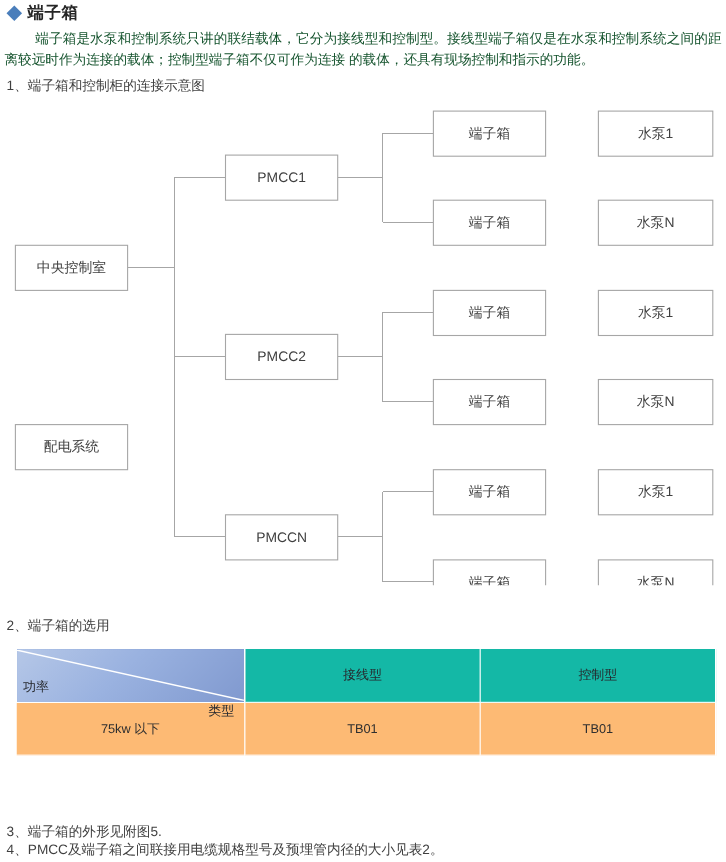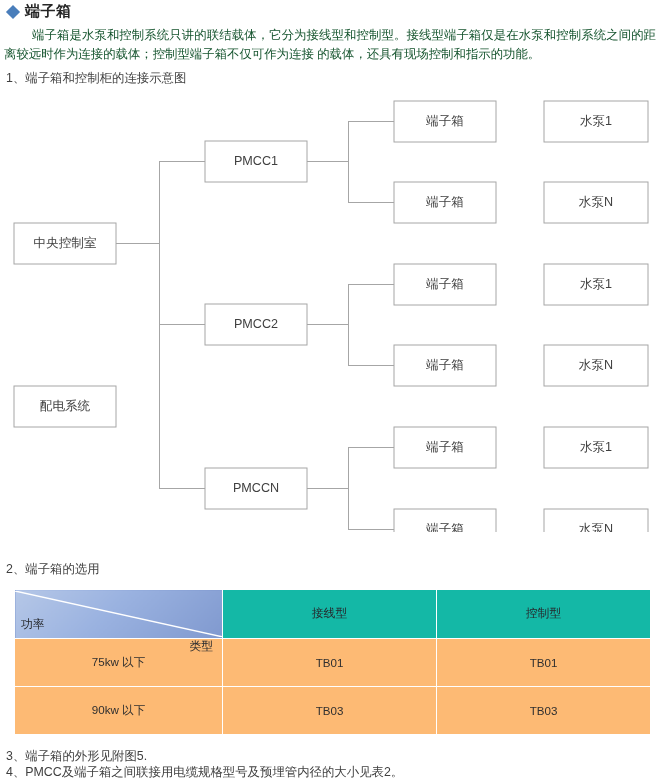--- a/index.html
+++ b/index.html
@@ -208,24 +208,19 @@
           </div>
         </td>
         <td class="hd">接线型</td>
         <td class="hd">控制型</td>
       </tr>
       <tr class="row">
         <td>75kw 以下</td>
         <td>TB01</td>
         <td>TB01</td>
       </tr>
-      <tr class="row">
-        <td>90kw 以下</td>
-        <td>TB03</td>
-        <td>TB03</td>
-      </tr>
     </tbody>
   </table>
 
   <div class="sec" id="sec3">3、端子箱的外形见附图5.</div>
   <div class="sec" id="sec4">4、PMCC及端子箱之间联接用电缆规格型号及预埋管内径的大小见表2。</div>
 
 </div>
 
 </body></html>

